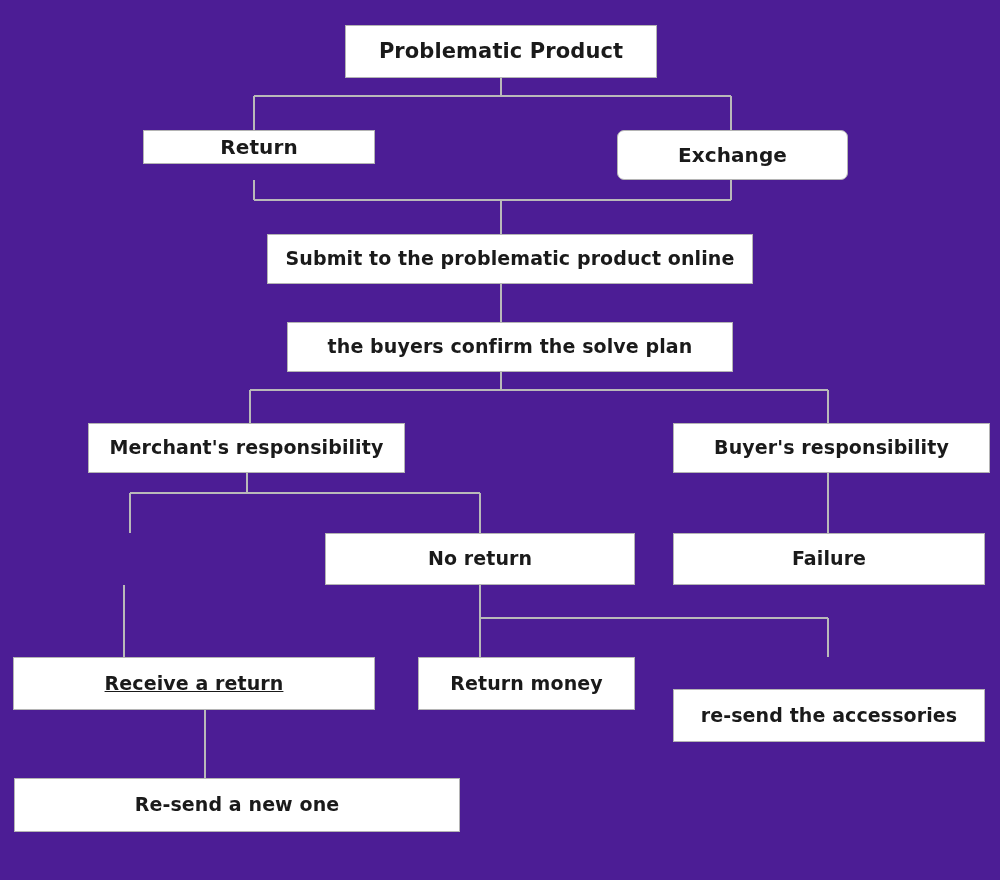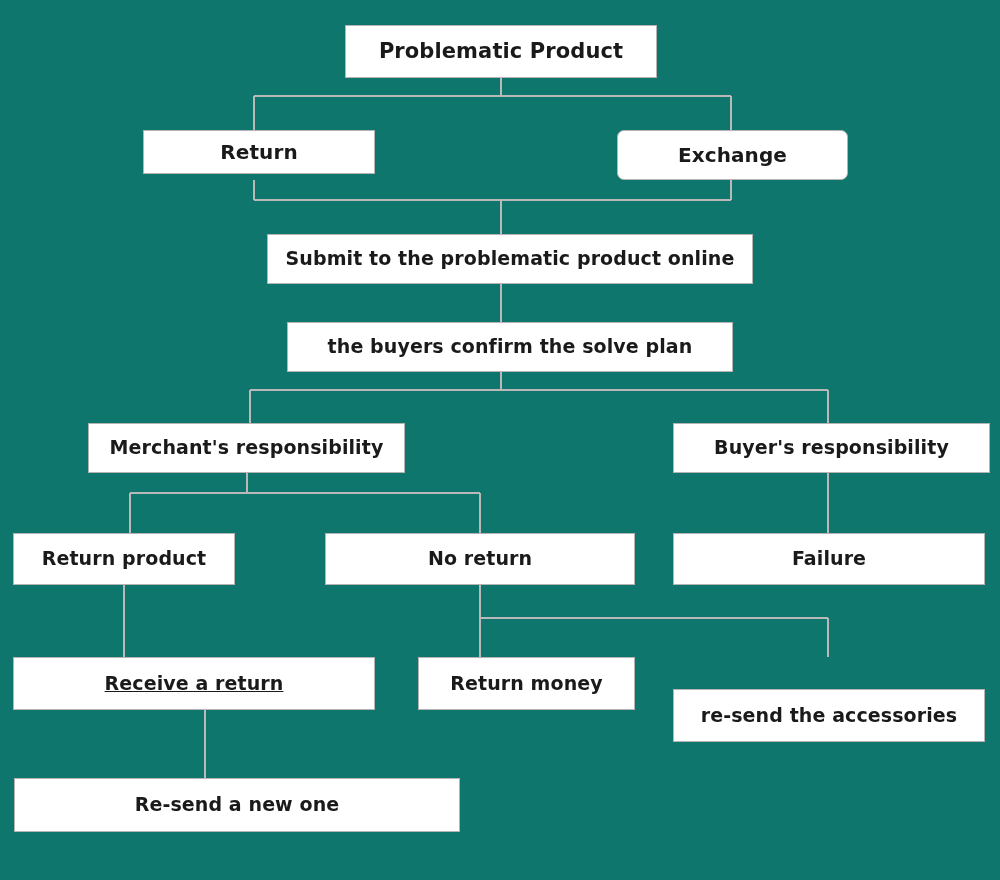--- a/index.html
+++ b/index.html
@@ -8,21 +8,21 @@
     padding: 0;
     background: #ffffff;
   }
   body {
     font-family: "DejaVu Sans", "Liberation Sans", sans-serif;
   }
   #canvas {
     position: relative;
     width: 1000px;
     height: 880px;
-    background: #0f766e;
+    background: #4c1d95;
     overflow: hidden;
   }
   #connectors {
     position: absolute;
     left: 0;
     top: 0;
     width: 1000px;
     height: 880px;
     pointer-events: none;
   }
@@ -91,21 +91,21 @@
       <path d="M828,618 L828,657"></path>
 
       <path d="M205,710 L205,778"></path>
     </g>
   </svg>
 
   <div class="node fs-21" style="left:345px; top:25px; width:312px; height:53px;">
     <span class="label-line">Problematic Product</span>
   </div>
 
-  <div class="node fs-20" style="left:143px; top:130px; width:232px; height:44px;">
+  <div class="node fs-20" style="left:143px; top:130px; width:232px; height:34px;">
     <span class="label-line">Return</span>
   </div>
 
   <div class="node fs-20" style="left:617px; top:130px; width:231px; height:50px;border-radius:7px;">
     <span class="label-line">Exchange</span>
   </div>
 
   <div class="node fs-19" style="left:267px; top:234px; width:486px; height:50px; flex-direction:column; justify-content:center; padding:0;">
     <span class="label-line">Submit to the problematic product online</span>
   </div>
@@ -115,23 +115,20 @@
   </div>
 
   <div class="node fs-19" style="left:88px; top:423px; width:317px; height:50px;">
     <span class="label-line">Merchant's responsibility</span>
   </div>
 
   <div class="node fs-19" style="left:673px; top:423px; width:317px; height:50px;">
     <span class="label-line">Buyer's responsibility</span>
   </div>
 
-  <div class="node fs-19" style="left:13px; top:533px; width:222px; height:52px;">
-    <span class="label-line">Return product</span>
-  </div>
 
   <div class="node fs-19" style="left:325px; top:533px; width:310px; height:52px;">
     <span class="label-line">No return</span>
   </div>
 
   <div class="node fs-19" style="left:673px; top:533px; width:312px; height:52px;">
     <span class="label-line">Failure</span>
   </div>
 
   <div class="node fs-19" style="left:13px; top:657px; width:362px; height:53px;text-decoration:underline;">

